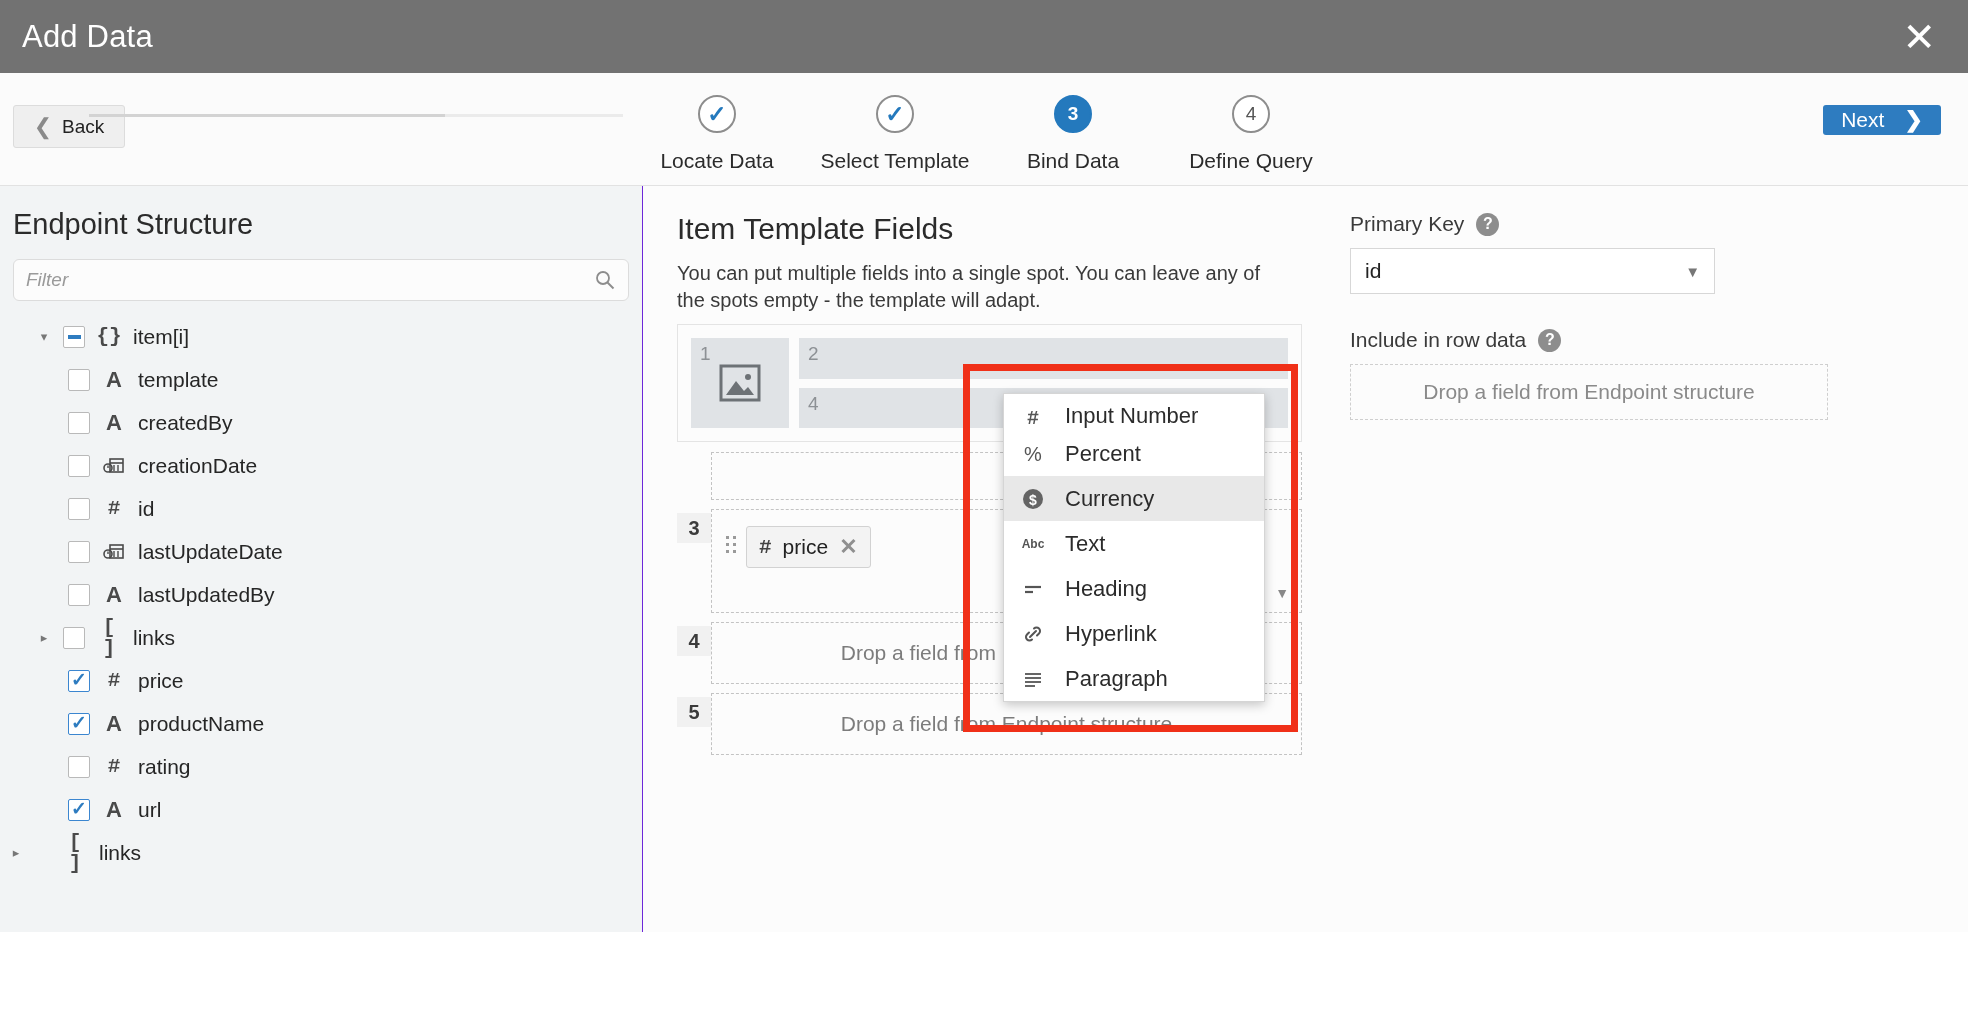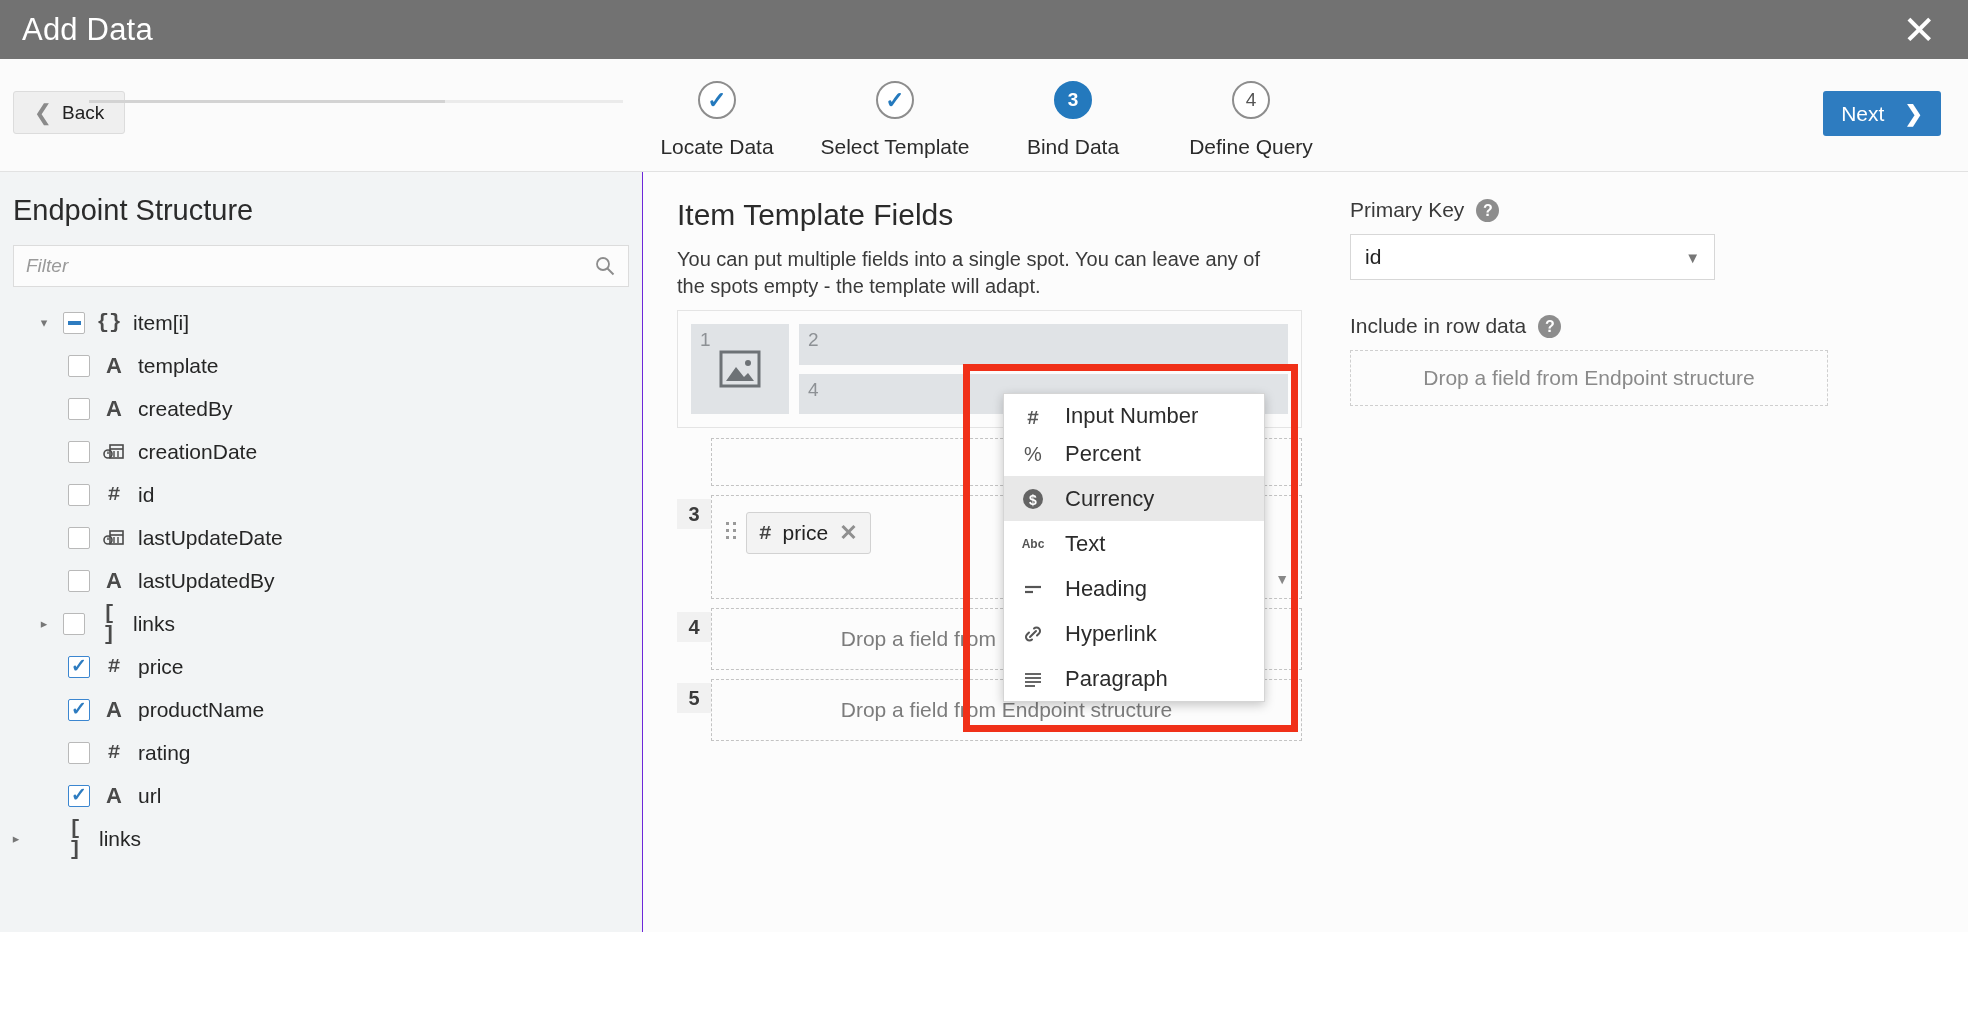--- a/index.html
+++ b/index.html
@@ -8,21 +8,21 @@
     width:1968px; height:1016px;
     background:#ffffff;
     font-family:"Liberation Sans", sans-serif;
     color:#333;
     overflow:hidden;
     position:relative;
   }
 
   
   #titlebar {
-    height:59px;
+    height:73px;
     background:#727272;
     display:flex; align-items:center;
     padding:0 26px 0 22px;
     justify-content:space-between;
   }
   #titlebar .title {
     color:#ffffff; font-size:31px; font-weight:400; letter-spacing:.2px;
   }
   #close-btn {
     color:#fff; font-size:40px; line-height:1; font-weight:300;
@@ -68,21 +68,21 @@
   .connector {
     position:absolute; top:19px; height:3px; background:#d3d3d3; z-index:1;
   }
   .connector.dim { background:#ebebeb; }
   .connector.c1 { left:89px;  width:178px; }
   .connector.c2 { left:267px; width:178px; }
   .connector.c3 { left:445px; width:178px; }
 
   #next-btn {
     position:absolute; right:27px; top:32px;
-    min-width:118px; height:45px;
+    min-width:118px; height:30px;
     background:#2e7cc0; border-radius:3px;
     display:flex; align-items:center; justify-content:center; gap:20px;
     color:#fff; font-size:21px; cursor:pointer; padding:8px 18px;
   }
   #next-btn .chev { font-size:22px; font-weight:700; }
 
   
   #body { display:flex; height:calc(1016px - 73px - 113px); }
 
   
@@ -90,21 +90,21 @@
     width:643px; background:#f2f4f5;
     border-right:1px solid #6d28d9;
     padding:22px 0 0 0; position:relative;
   }
   #left h2 {
     margin:0 0 18px 13px; font-size:29px; font-weight:400; color:#2b2b2b;
   }
   #filter-wrap { margin:0 13px 14px 13px; position:relative; }
   #filter-input {
     width:100%; height:42px;
-    border:1px solid #dcdcdc; border-radius:0;
+    border:1px solid #dcdcdc; border-radius:6px;
     background:#fcfcfc; padding:0 44px 0 12px;
     font-size:19px; font-family:"Liberation Sans", sans-serif;
     font-style:italic; color:#9a9a9a; outline:none;
   }
   #filter-input::placeholder { color:#9a9a9a; font-style:italic; }
   #search-icon {
     position:absolute; right:14px; top:11px;
     width:20px; height:20px; pointer-events:none;
   }
 
@@ -196,21 +196,21 @@
   .type-select {
     position:absolute; right:12px; bottom:8px;
     display:flex; align-items:center; gap:12px;
     font-size:20px; color:#444;
   }
   .type-select .caret { color:#888; font-size:14px; }
 
   
   #right-col { flex:1; padding-left:48px; }
   .rlabel {
-    display:flex; align-items:flex-end; gap:12px;
+    display:flex; align-items:center; gap:12px;
     font-size:21px; color:#3a3a3a; margin-bottom:12px;
   }
   .help {
     width:23px; height:23px; border-radius:50%; background:#8d8d8d;
     color:#fff; font-size:16px; font-weight:700;
     display:flex; align-items:center; justify-content:center; cursor:pointer;
   }
   #pk-select {
     width:365px; height:46px; border:1px solid #d7d7d7; background:#fff;
     display:flex; align-items:center; justify-content:space-between;

